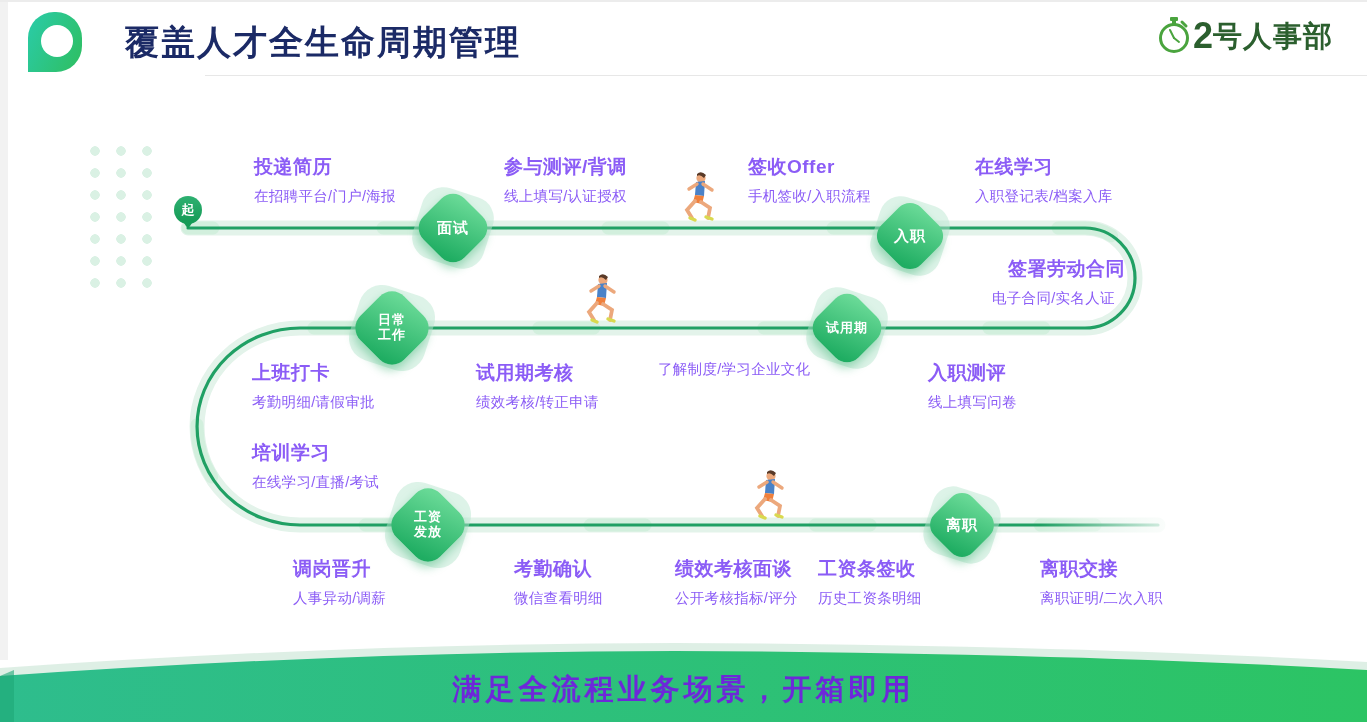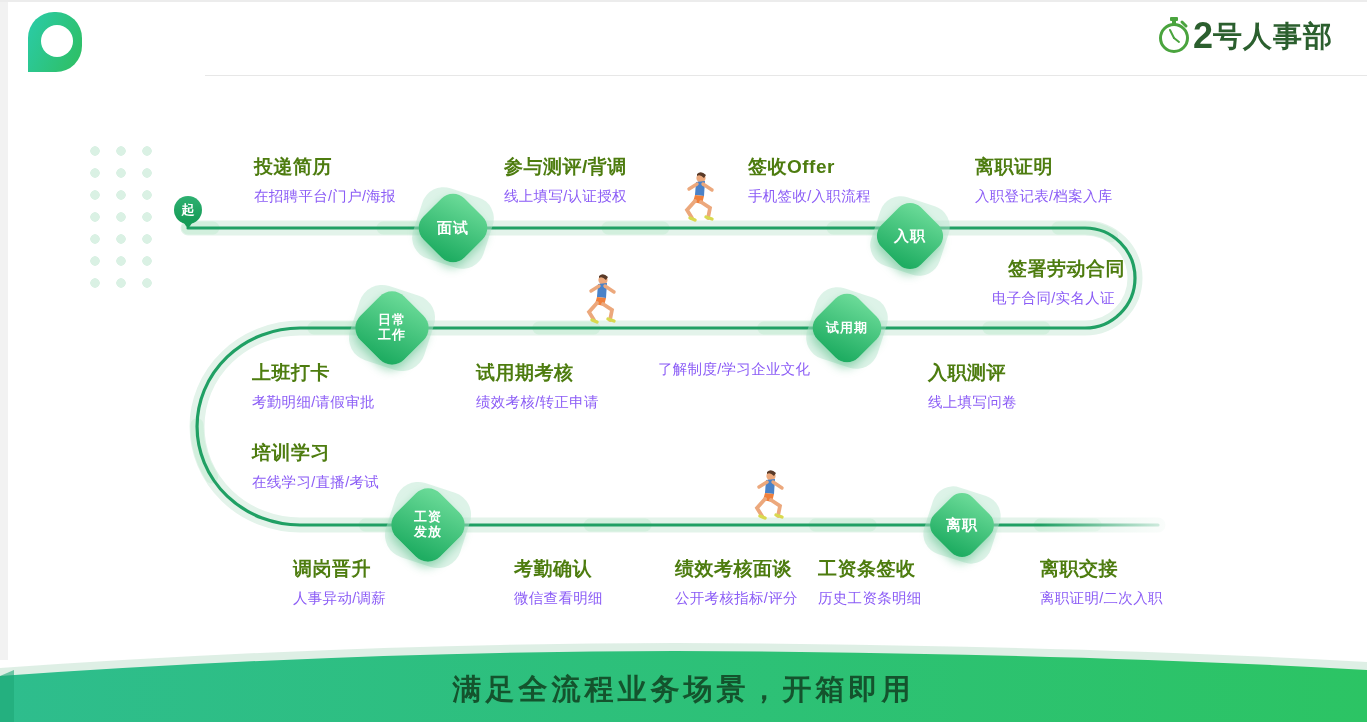--- a/index.html
+++ b/index.html
@@ -69,45 +69,46 @@
   }
   .node-text {
     position:absolute; inset:0; display:flex; flex-direction:column;
     align-items:center; justify-content:center;
     color:#fff; font-weight:700; font-size:15px; letter-spacing:1px; text-align:center;
   }
   .node-text i { display:block; font-style:normal; line-height:1.15; }
   .node.small-text .node-text { font-size:13px; }
 
   .stage { position:absolute; white-space:nowrap; }
-  .stage-title { font-size:19px; font-weight:700; color:#4d7c0f; margin-bottom:7px; letter-spacing:.5px; }
+  .stage-title { font-size:19px; font-weight:700; color:#8b5cf6; margin-bottom:7px; letter-spacing:.5px; }
   .stage-sub { font-size:14.5px; color:#8b5cf6; letter-spacing:.3px; }
 
   .runner { position:absolute; }
 
   
   .banner { position:absolute; left:0; bottom:0; width:1367px; height:90px; }
   .banner svg { position:absolute; left:0; bottom:0; }
   .banner-text {
     position:absolute; left:0; bottom:12px; width:100%;
     display:flex; justify-content:center; gap:46px; align-items:baseline;
   }
-  .banner-white { color:#14532d; font-size:29px; font-weight:800; letter-spacing:4px; }
+  .banner-white { color:#6d28d9; font-size:29px; font-weight:800; letter-spacing:4px; }
   .banner-yellow { color:#f6e600; font-size:29px; font-weight:800; letter-spacing:2px; }
 </style>
 </head>
 <body>
 
 <div class="frame-left"></div>
 <div class="frame-top"></div>
 
 <div class="header">
   <div class="logo-pin">
     <div class="logo-pin-hole"></div>
   </div>
+  <div class="page-title">覆盖人才全生命周期管理</div>
   <div class="brand">
     <svg width="34" height="40" viewBox="0 0 34 40">
       <rect x="13" y="1" width="8" height="4" rx="1" fill="#4aa43e"></rect>
       <rect x="15" y="4" width="4" height="4" fill="#4aa43e"></rect>
       <line x1="25" y1="6" x2="29" y2="10" stroke="#4aa43e" stroke-width="3" stroke-linecap="round"></line>
       <circle cx="17" cy="22" r="13.5" fill="#ffffff" stroke="#4aa43e" stroke-width="3"></circle>
       <line x1="17" y1="22" x2="13" y2="14" stroke="#4aa43e" stroke-width="2" stroke-linecap="round"></line>
       <line x1="17" y1="22" x2="22" y2="26" stroke="#4aa43e" stroke-width="2" stroke-linecap="round"></line>
     </svg>
     <span class="brand-num">2</span>
@@ -223,21 +224,21 @@
   </div>
   <div class="stage" style="left:504px; top:78px;">
     <div class="stage-title">参与测评/背调</div>
     <div class="stage-sub">线上填写/认证授权</div>
   </div>
   <div class="stage" style="left:748px; top:78px;">
     <div class="stage-title">签收Offer</div>
     <div class="stage-sub">手机签收/入职流程</div>
   </div>
   <div class="stage" style="left:975px; top:78px;">
-    <div class="stage-title">离职证明</div>
+    <div class="stage-title">在线学习</div>
     <div class="stage-sub">入职登记表/档案入库</div>
   </div>
   <div class="stage" style="left:252px; top:284px;">
     <div class="stage-title">上班打卡</div>
     <div class="stage-sub">考勤明细/请假审批</div>
   </div>
 
   <div class="stage" style="left:992px; top:180px;">
     <div class="stage-title" style="margin-left:16px;">签署劳动合同</div>
     <div class="stage-sub">电子合同/实名人证</div>

